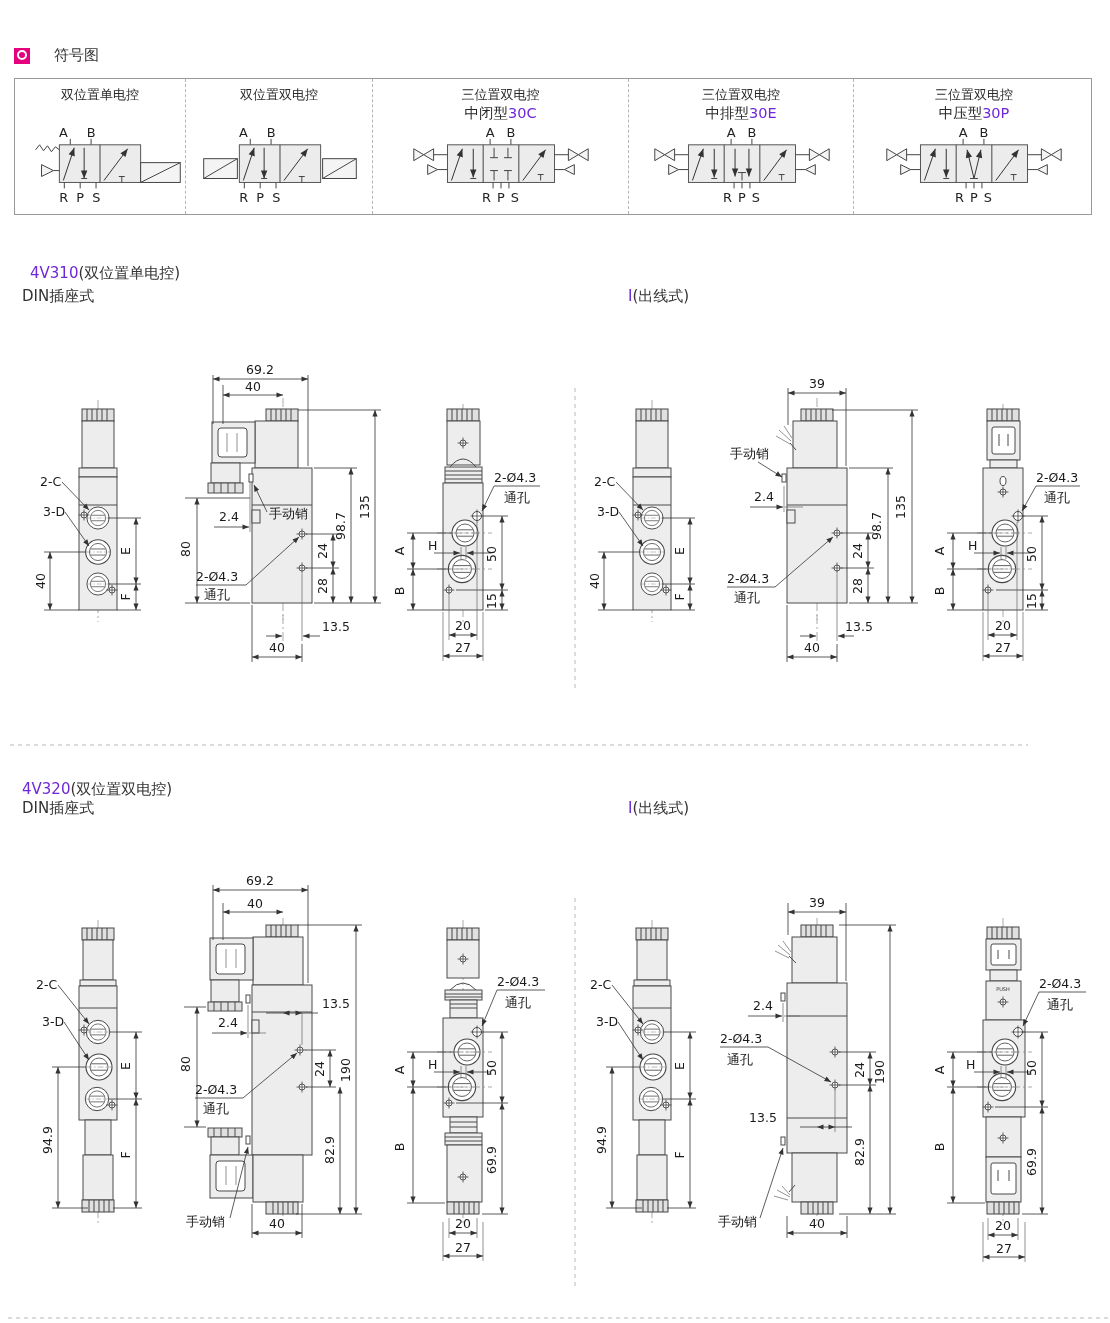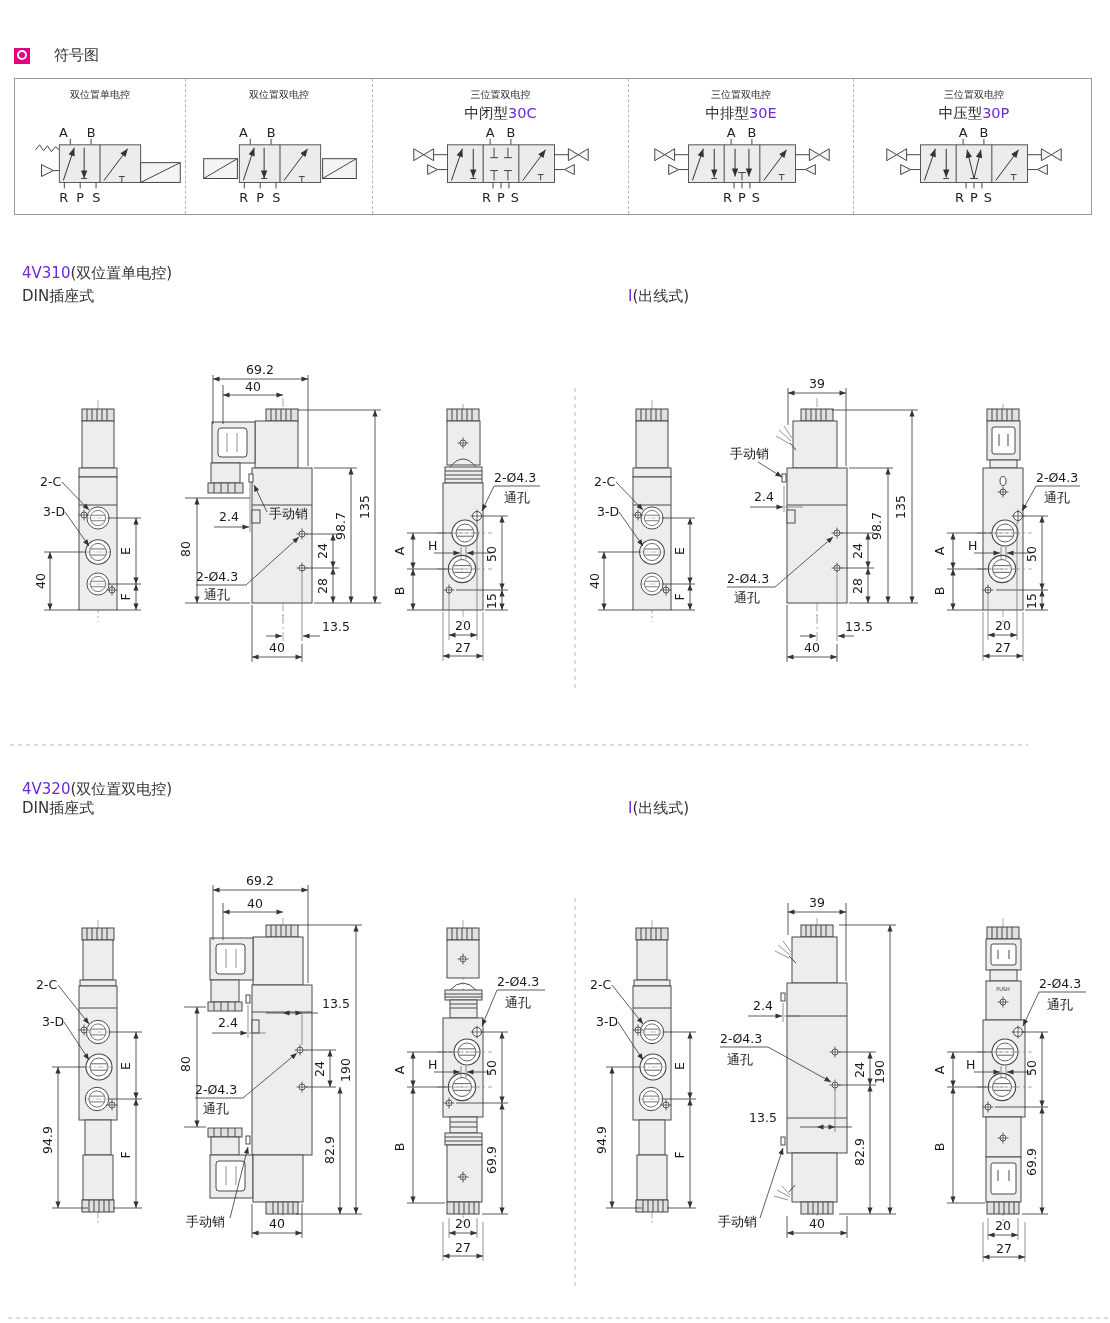--- a/index.html
+++ b/index.html
@@ -7,21 +7,21 @@
   body{width:1110px;height:1323px;position:relative;font-family:"DejaVu Sans","Liberation Sans",sans-serif}
   .page{position:absolute;inset:0;background:#fff;overflow:hidden}
   .hdr{position:absolute;left:14px;top:46px;display:flex;align-items:center;gap:24px}
   .hdr-icon{width:16px;height:16px;background:#E5007D;display:inline-block;position:relative}
   .hdr-icon::after{content:"";position:absolute;left:2.5px;top:2.5px;width:6px;height:6px;border:2.5px solid #fff;border-radius:50%}
   .hdr-title{font-size:15px;color:#333}
   .sym-box{position:absolute;left:14px;top:78px;width:1078px;height:137px;border:1px solid #999;display:flex;background:#fff}
   .sym-col{position:relative;height:100%;padding-top:7px;display:flex;flex-direction:column;align-items:center}
   .sym-col + .sym-col{border-left:1px dashed #b5b5b5}
   .c1{width:170px}.c2{width:187px}.c3{width:256px}.c4{width:225px}.c5{flex:1}
-  .sym-title{font-size:10px;color:#2a2a2a;line-height:18px;white-space:nowrap}
+  .sym-title{font-size:13px;color:#2a2a2a;line-height:18px;white-space:nowrap}
   .sym-sub{font-size:14.5px;color:#2a2a2a;height:19px;line-height:18px;white-space:nowrap}
   .blue{color:#6d28d9}
   .sym-svg{display:block}
   .sec-title{position:absolute;font-size:15px;color:#333;white-space:nowrap}
   .drawings{position:absolute;left:0;top:0}
   
   .bd{fill:#ededed;stroke:#4a4a4a;stroke-width:1}
   .bd2{fill:#e0e0e0;stroke:#4a4a4a;stroke-width:1}
   .wf{fill:#fff;stroke:#4a4a4a;stroke-width:1}
   .ln{stroke:#4a4a4a;stroke-width:1;fill:none}
@@ -255,21 +255,21 @@
             <polygon class="pt" points="156,26 156,38 166,32"></polygon>
           <line class="sl" x1="142" y1="32" x2="156" y2="32"></line>
           <polygon class="pt" points="162,42 162,52 152,47"></polygon>
             <line class="sl" x1="152" y1="47" x2="142" y2="47"></line>
           <text class="ts" x="88" y="80" text-anchor="middle" letter-spacing="1">R P S</text>
         </g>
       </svg>
     </div>
   </div>
 
-  <div class="sec-title" style="left:22px;top:264px"><span class="blue">4V310</span><span>(双位置单电控)</span></div>
+  <div class="sec-title" style="left:30px;top:264px"><span class="blue">4V310</span><span>(双位置单电控)</span></div>
   <div class="sec-title" style="left:22px;top:287px">DIN插座式</div>
   <div class="sec-title" style="left:628px;top:287px"><span class="blue">I</span><span>(出线式)</span></div>
 
   <div class="sec-title" style="left:22px;top:780px"><span class="blue">4V320</span><span>(双位置双电控)</span></div>
   <div class="sec-title" style="left:22px;top:799px">DIN插座式</div>
   <div class="sec-title" style="left:628px;top:799px"><span class="blue">I</span><span>(出线式)</span></div>
 
   <svg class="drawings" width="1110" height="1323" viewBox="0 0 1110 1323">
 
     <line class="sep" x1="575" y1="388" x2="575" y2="688"></line>

